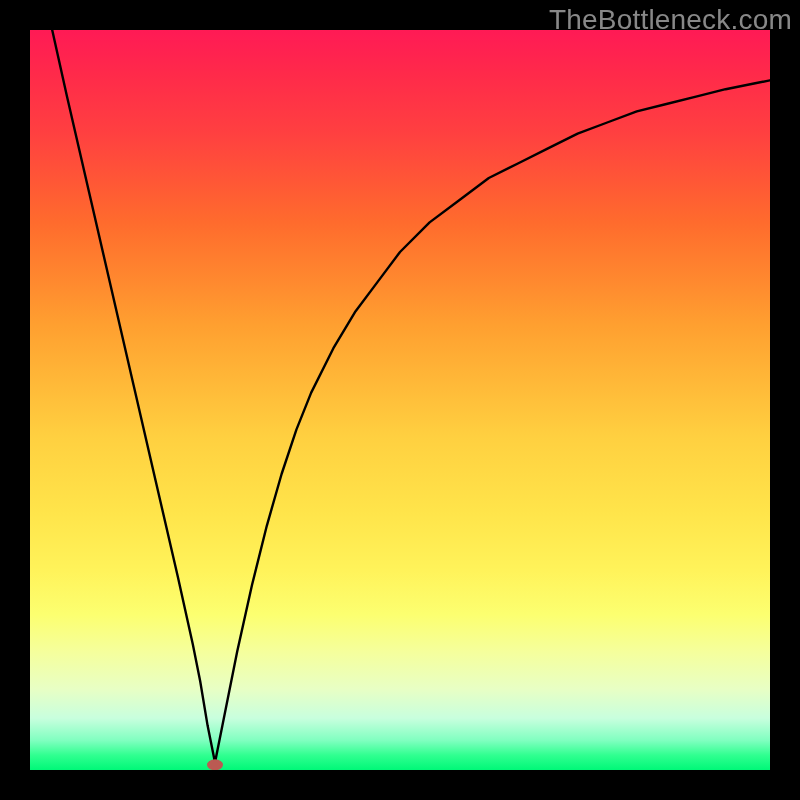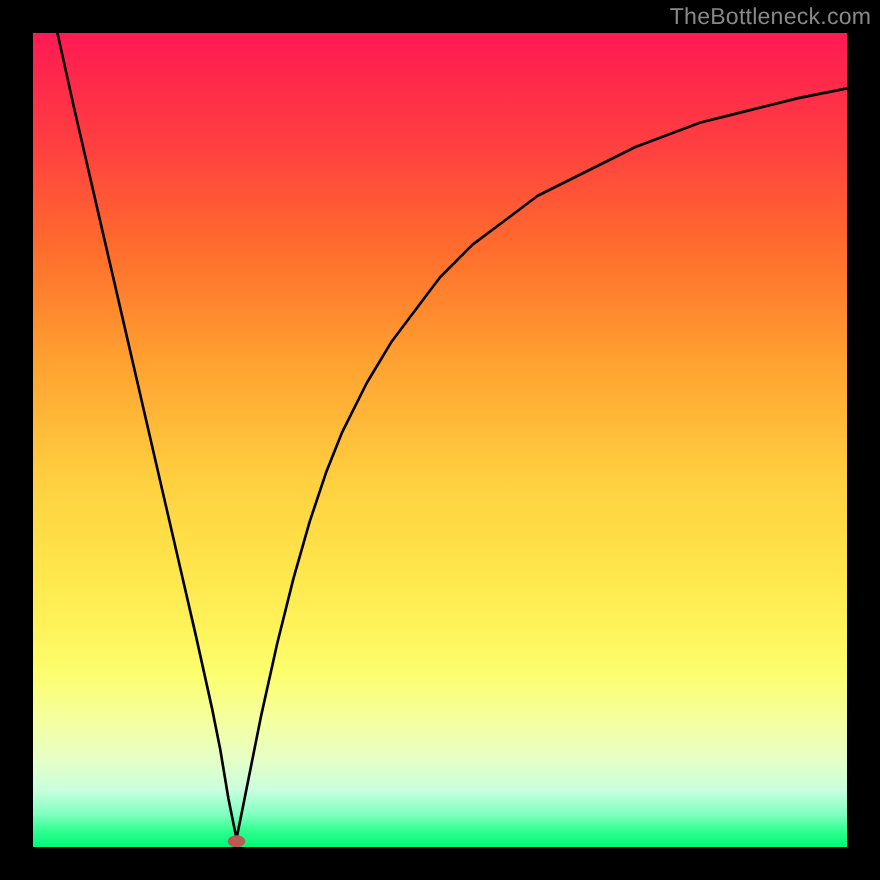--- a/index.html
+++ b/index.html
@@ -47,21 +47,21 @@
     left: 0;
     top: 0;
     width: 740px;
     height: 740px;
   }
   .attribution {
     position: absolute;
     top: 4px;
     right: 8px;
     color: #888;
-    font-size: 21px;
+    font-size: 28px;
     letter-spacing: 0.2px;
     font-weight: 400;
     user-select: none;
   }
 </style>
 </head>
 <body>
 
 <div class="frame">
   <div class="plot-area">

